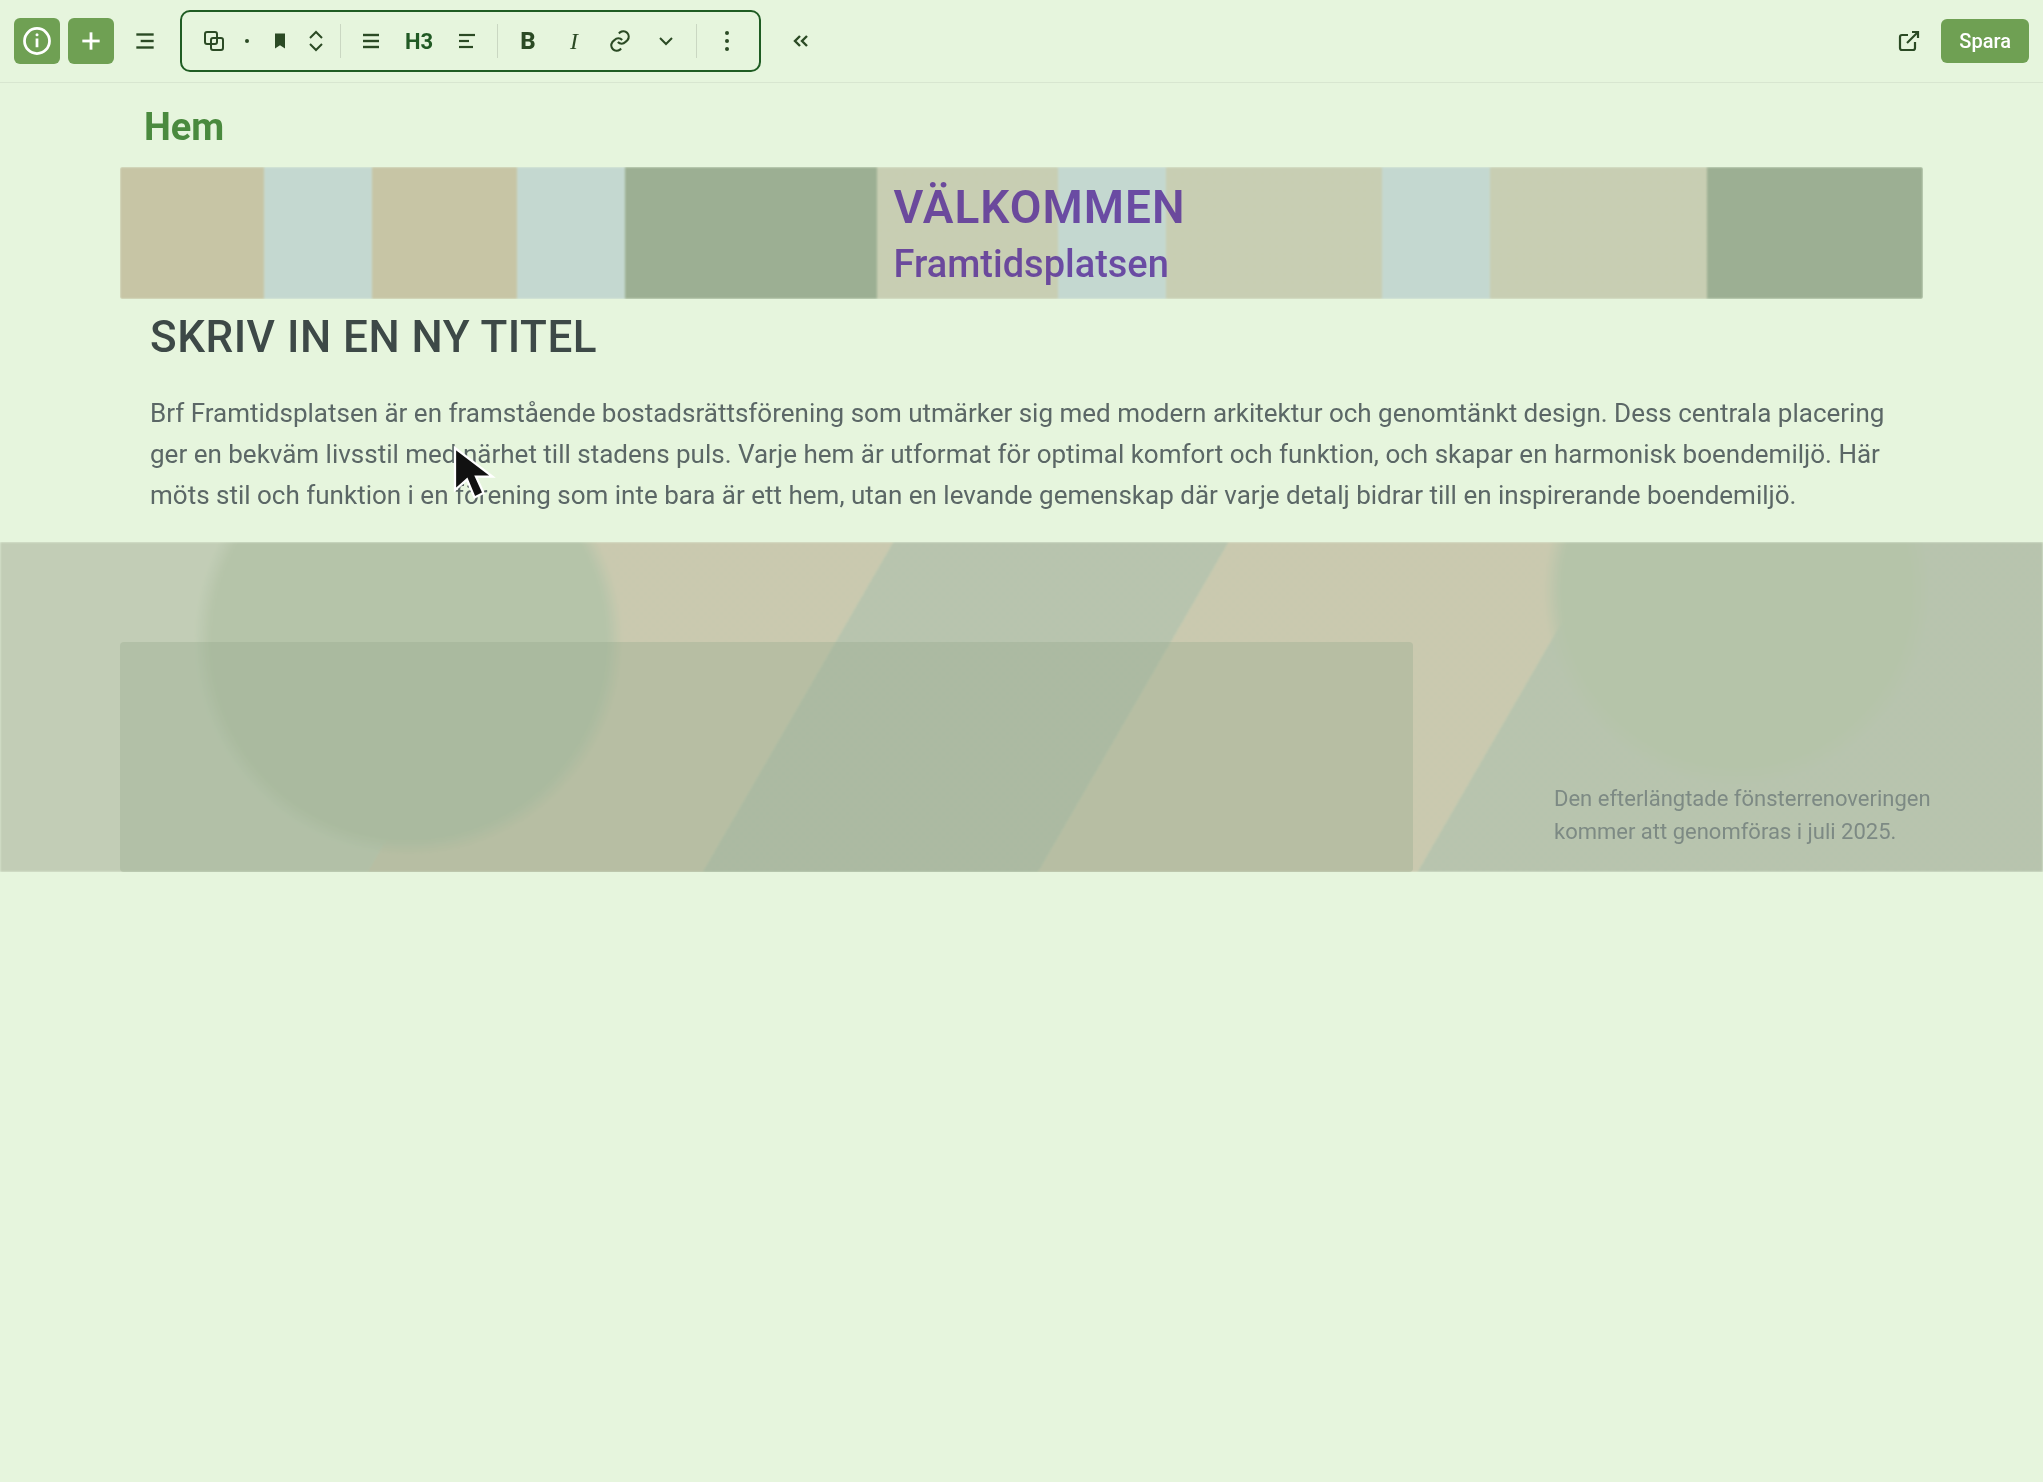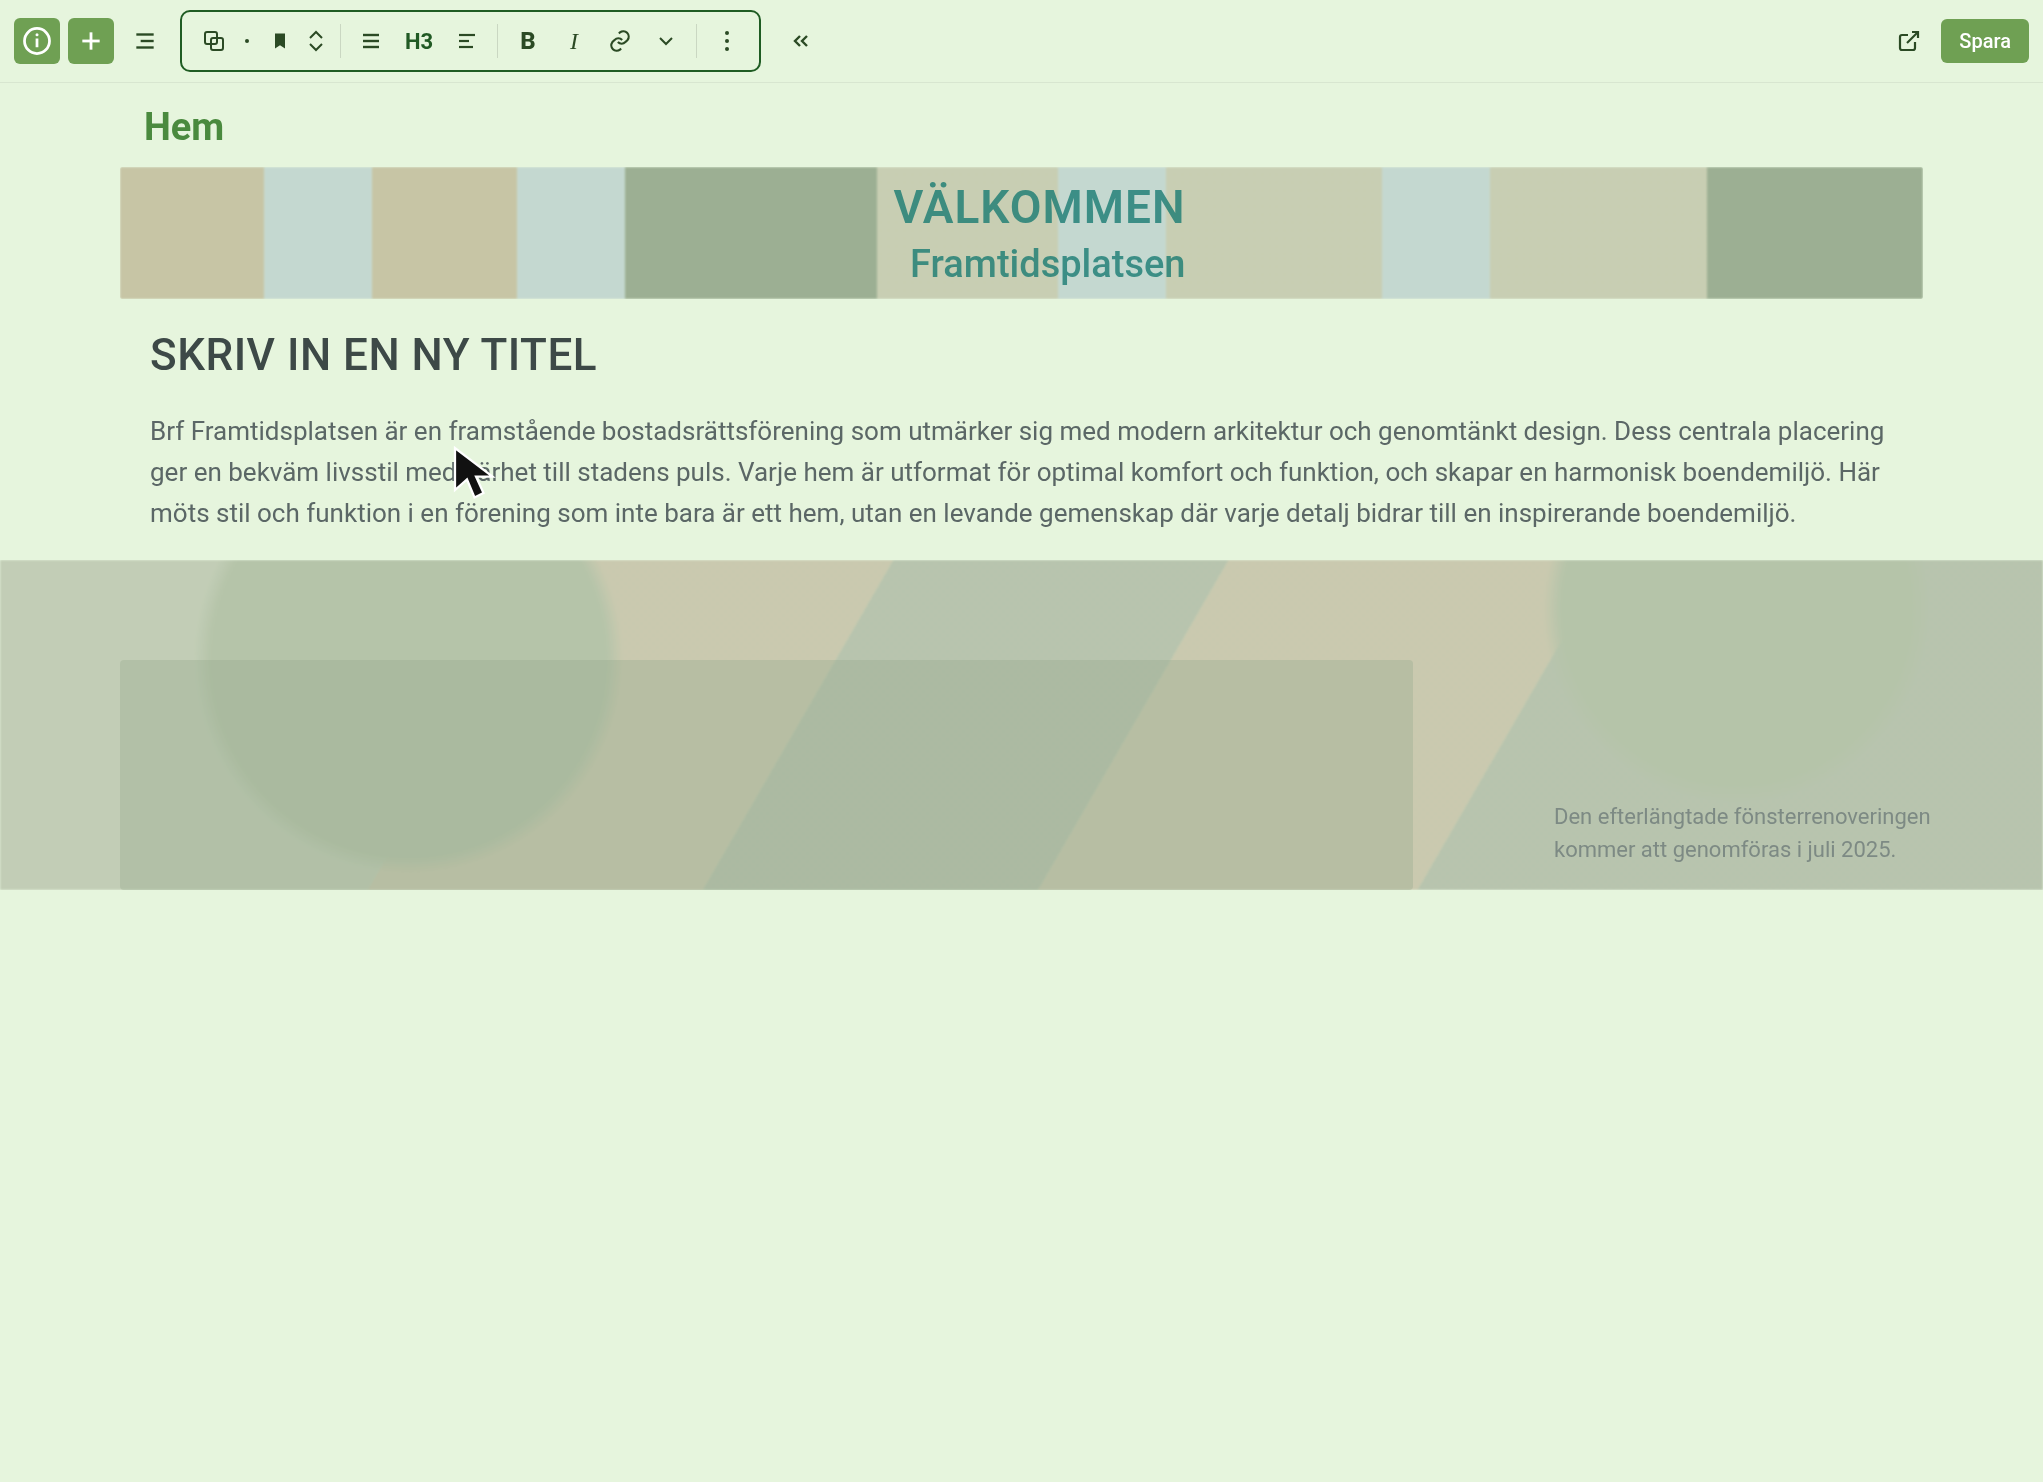--- a/index.html
+++ b/index.html
@@ -106,30 +106,30 @@
     background:
       linear-gradient(rgba(200,225,190,0.55), rgba(200,225,190,0.55)),
       linear-gradient(90deg,
         #c9a56b 0 8%, #b3d3e2 8% 14%, #c9a56b 14% 22%, #b3d3e2 22% 28%,
         #5d7a4a 28% 42%, #c7b98f 42% 52%, #b3d3e2 52% 58%, #c7b98f 58% 70%,
         #b3d3e2 70% 76%, #c7b98f 76% 88%, #5d7a4a 88% 100%);
     filter: blur(1px) saturate(0.7);
   }
   .hero-text {
     position:relative; z-index:1;
-    text-align:right;
-    color:#0f766e;
+    text-align:left;
+    color:#4c1d95;
     opacity:0.75;
     padding-left:36px;
   }
   .hero-text .h1 { font-size:46px; font-weight:600; letter-spacing:1px; }
   .hero-text .h2 { font-size:38px; font-weight:500; margin-top:8px; }
 
   .title-area {
-    padding: 30px 150px 0 150px;
+    padding: 12px 150px 0 150px;
   }
   .new-title {
     font-size: 44px;
     font-weight: 500;
     color:#3d4947;
     letter-spacing: 0.5px;
   }
   .body-text {
     padding: 30px 150px 26px 150px;
     font-size: 26px;

